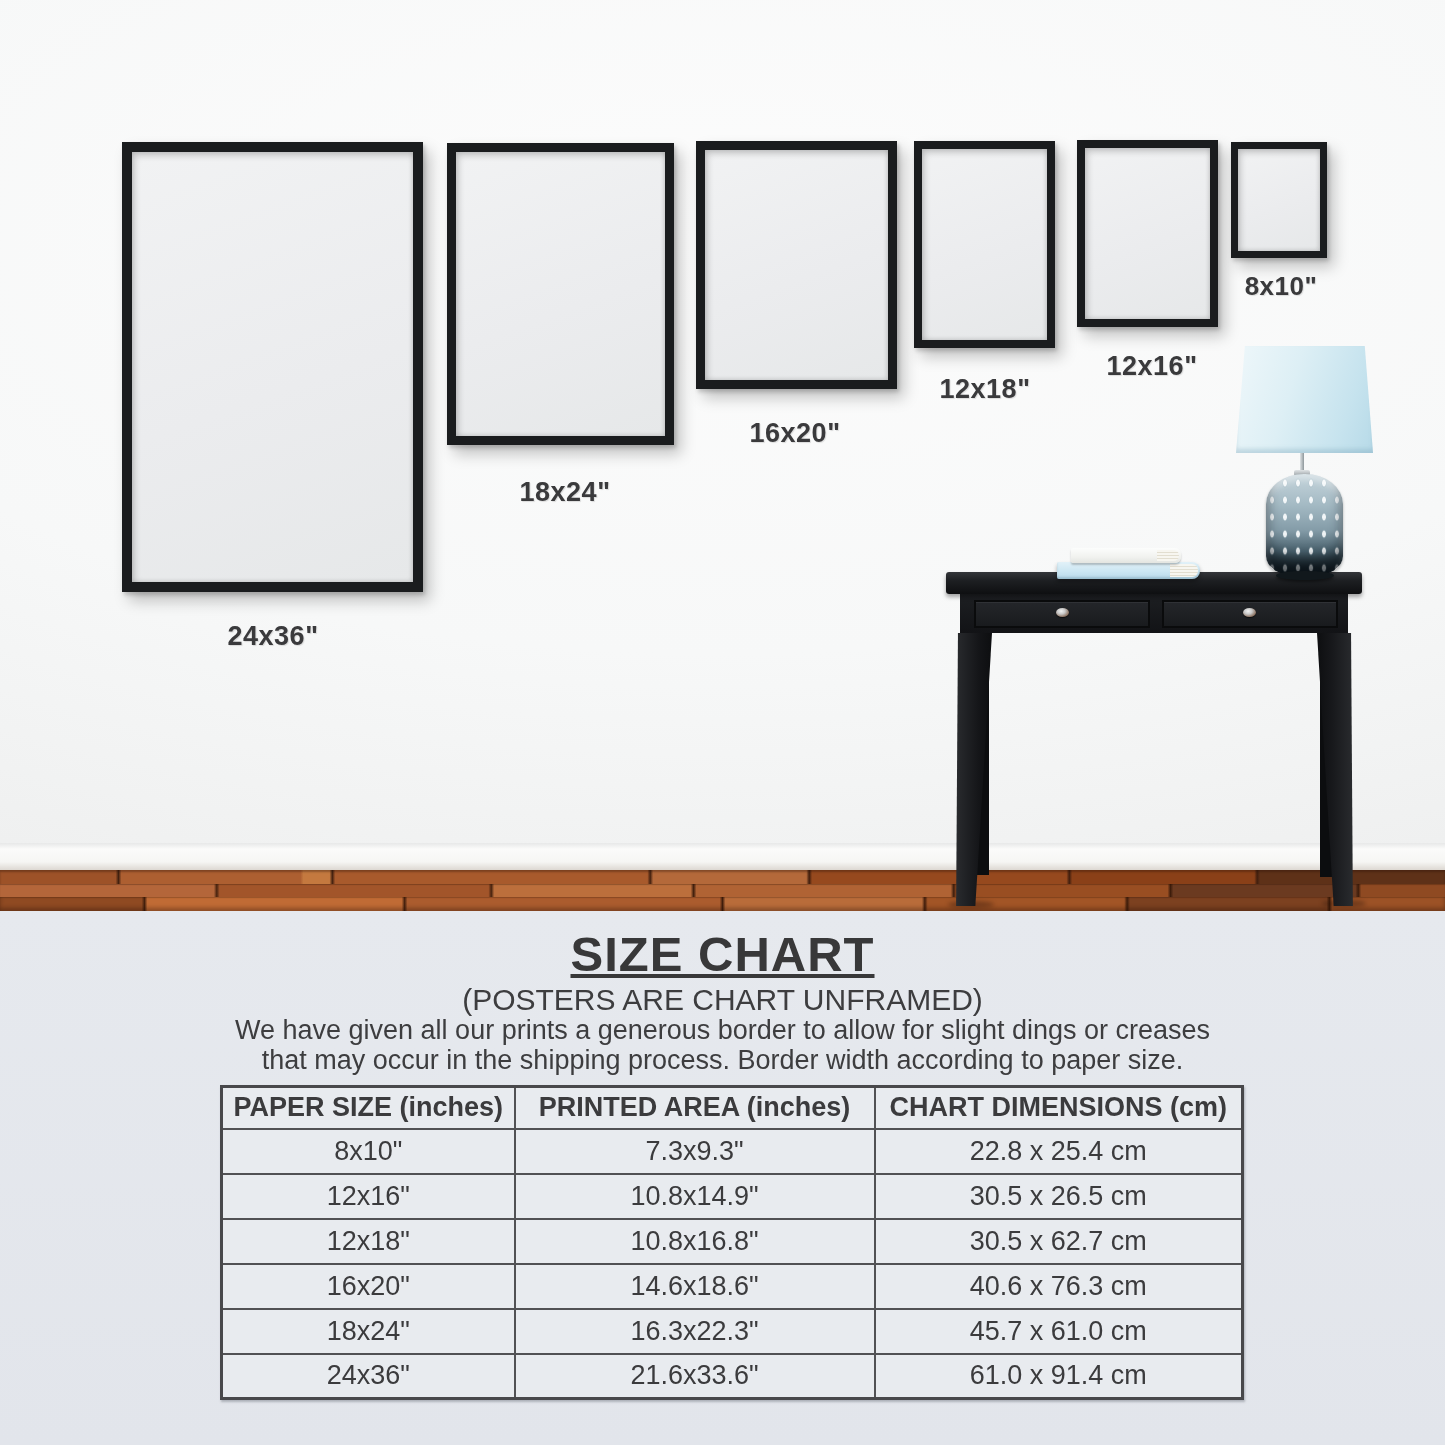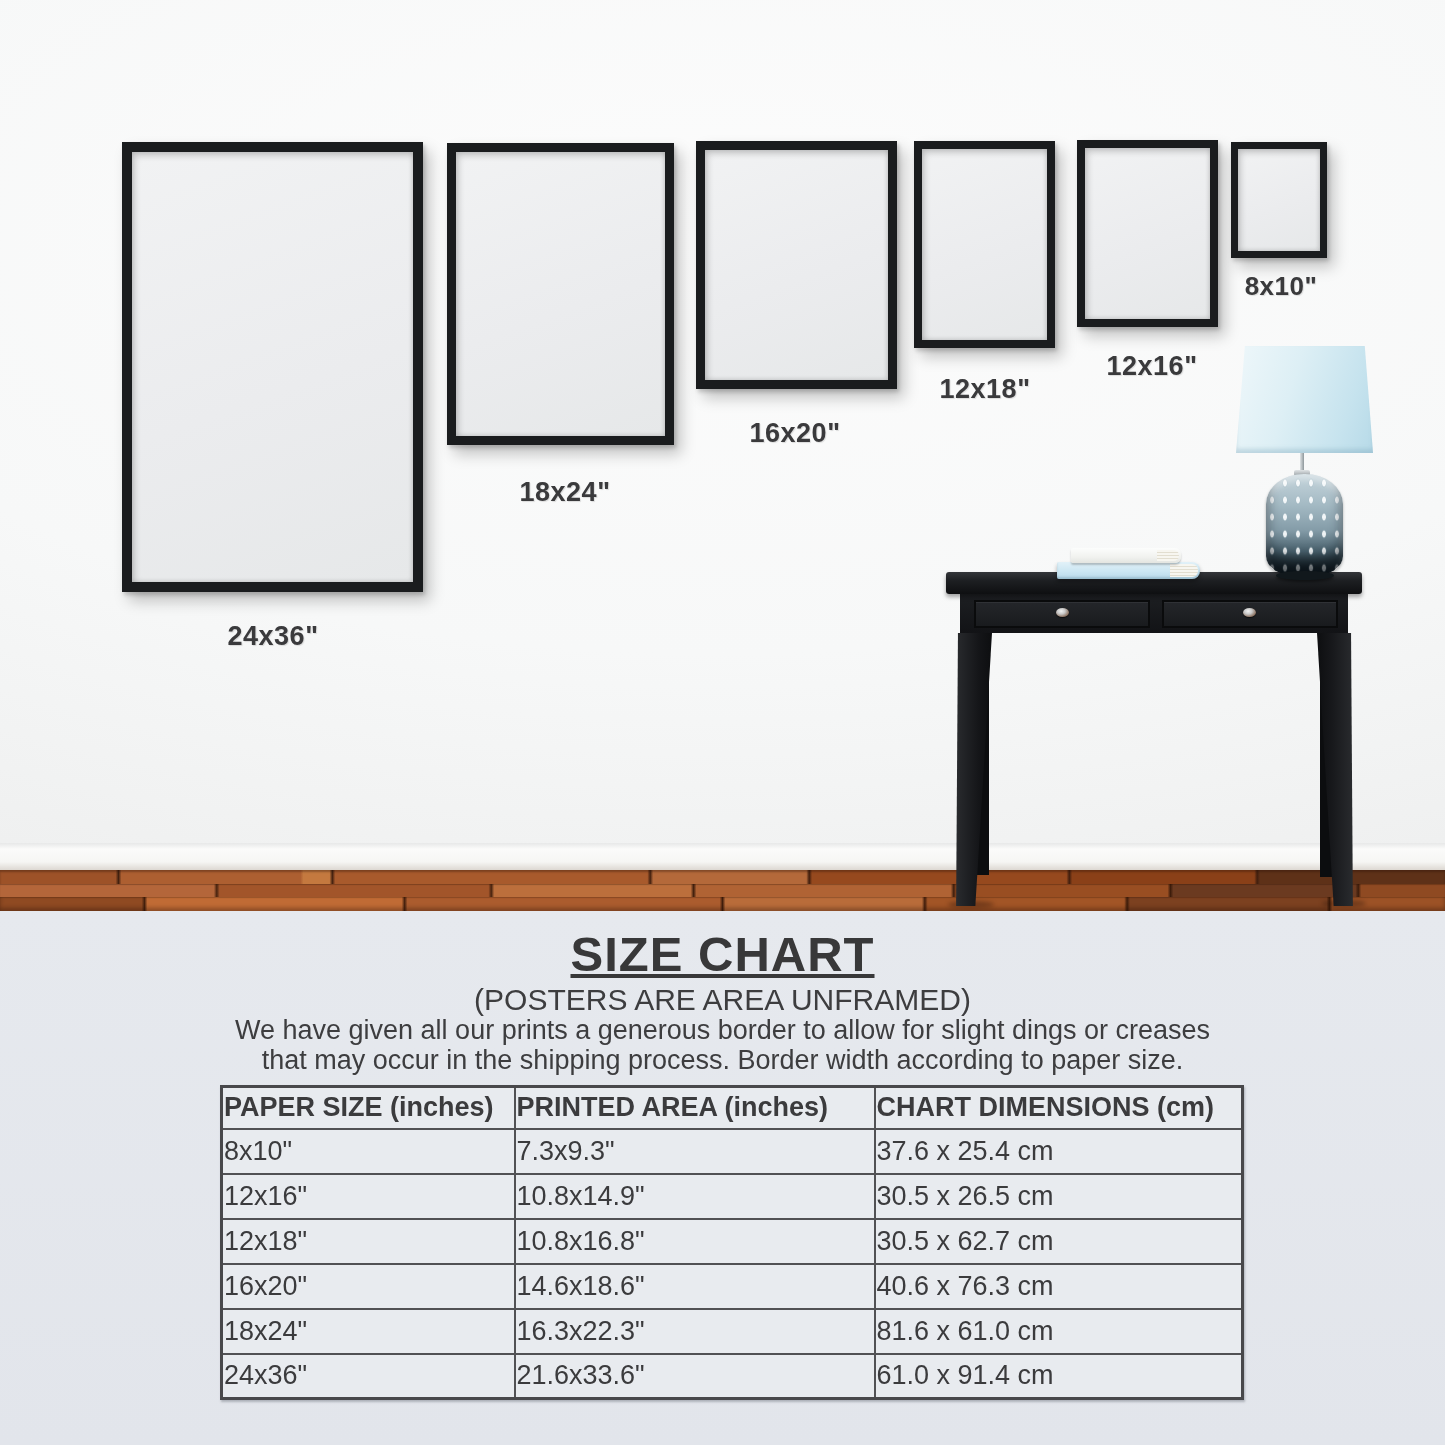--- a/index.html
+++ b/index.html
@@ -176,21 +176,21 @@
 
   table.size-table {
     position: absolute; left: 220px; top: 174px;
     border-collapse: collapse; table-layout: fixed; width: 1021px;
     background: #e8ebef;
     border: 3px solid #48484b;
     box-shadow: 1px 2px 2px rgba(120,125,135,0.5);
   }
   table.size-table th, table.size-table td {
     border: 2px solid #515154;
-    text-align: left; vertical-align: middle;
+    text-align: center; vertical-align: middle;
     color: #3b3b3d; white-space: nowrap; overflow: visible;
   }
   table.size-table th { height: 42px; font-size: 27px; font-weight: bold; }
   table.size-table td { height: 45px; font-size: 27px; font-weight: normal; }
 </style>
 </head>
 <body>
 
 <div id="canvas">
 
@@ -247,62 +247,62 @@
     <div class="book blue">
       <div class="pages"></div>
     </div>
     <div class="book white">
       <div class="pages"></div>
     </div>
   </div>
 
   <div class="panel">
     <div class="title">SIZE CHART</div>
-    <div class="subtitle">(POSTERS ARE AREA UNFRAMED)</div>
+    <div class="subtitle">(POSTERS ARE CHART UNFRAMED)</div>
     <div class="desc l2">that may occur in the shipping process. Border width according to paper size.</div>
     <div class="desc l1">We have given all our prints a generous border to allow for slight dings or creases</div>
 
     <table class="size-table">
       <colgroup>
         <col style="width:293px">
           <col style="width:360px">
           <col style="width:368px">
       </colgroup>
       <thead>
         <tr>
           <th>PAPER SIZE (inches)</th>
           <th>PRINTED AREA (inches)</th>
           <th>CHART DIMENSIONS (cm)</th>
         </tr>
       </thead>
       <tbody>
         <tr>
           <td>8x10"</td>
           <td>7.3x9.3"</td>
-          <td>37.6 x 25.4 cm</td>
+          <td>22.8 x 25.4 cm</td>
         </tr>
         <tr>
           <td>12x16"</td>
           <td>10.8x14.9"</td>
           <td>30.5 x 26.5 cm</td>
         </tr>
         <tr>
           <td>12x18"</td>
           <td>10.8x16.8"</td>
           <td>30.5 x 62.7 cm</td>
         </tr>
         <tr>
           <td>16x20"</td>
           <td>14.6x18.6"</td>
           <td>40.6 x 76.3 cm</td>
         </tr>
         <tr>
           <td>18x24"</td>
           <td>16.3x22.3"</td>
-          <td>81.6 x 61.0 cm</td>
+          <td>45.7 x 61.0 cm</td>
         </tr>
         <tr>
           <td>24x36"</td>
           <td>21.6x33.6"</td>
           <td>61.0 x 91.4 cm</td>
         </tr>
       </tbody>
     </table>
   </div>
 

